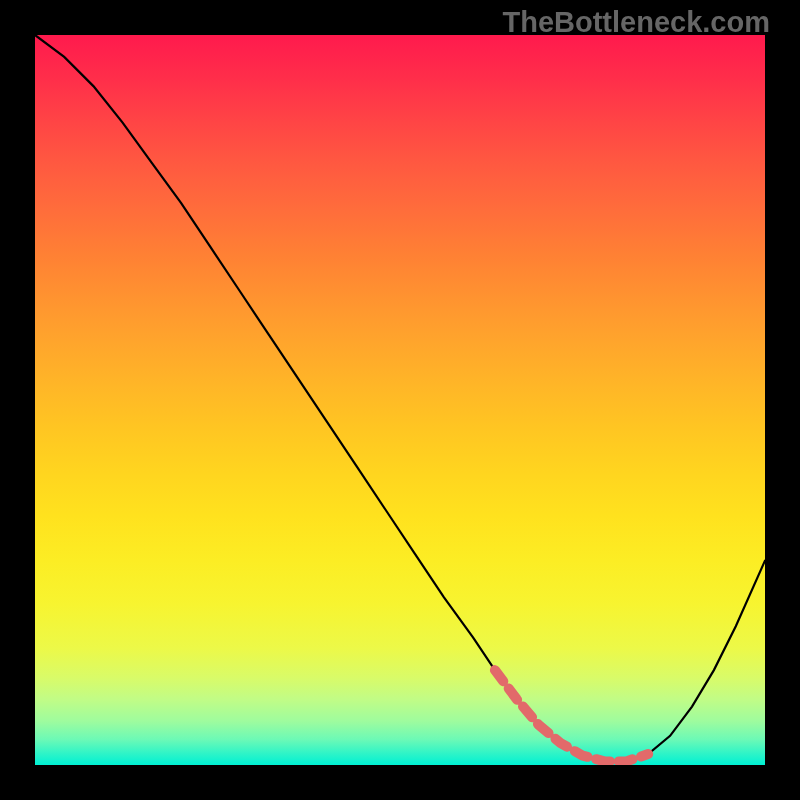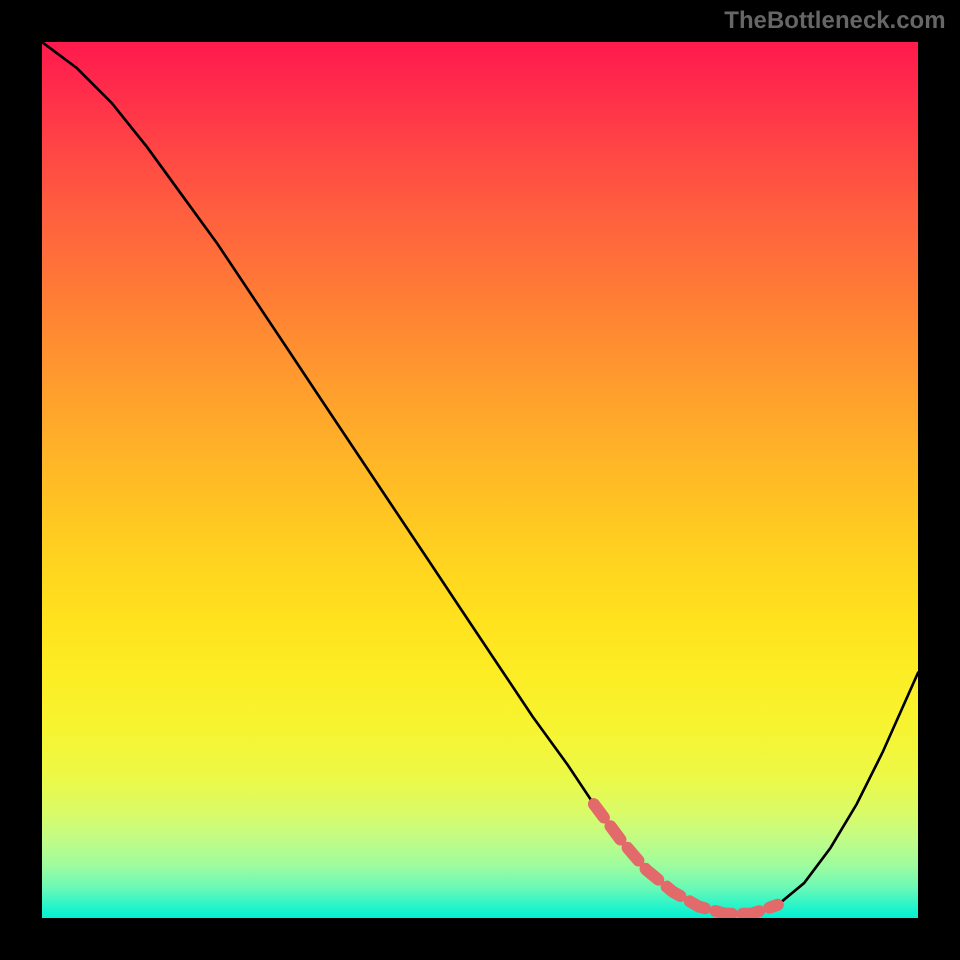--- a/index.html
+++ b/index.html
@@ -7,23 +7,23 @@
     width: 800px;
     height: 800px;
     background: #000;
     position: relative;
     font-family: Arial, sans-serif;
     overflow: hidden;
   }
   .watermark {
     position: absolute;
     top: 6px;
-    right: 12px;
+    right: 30px;
     color: #666;
-    font-size: 20px;
+    font-size: 29px;
     font-weight: bold;
     z-index: 10;
   }
   .plot {
     position: absolute;
     left: 35px;
     top: 35px;
     width: 730px;
     height: 730px;
   }

